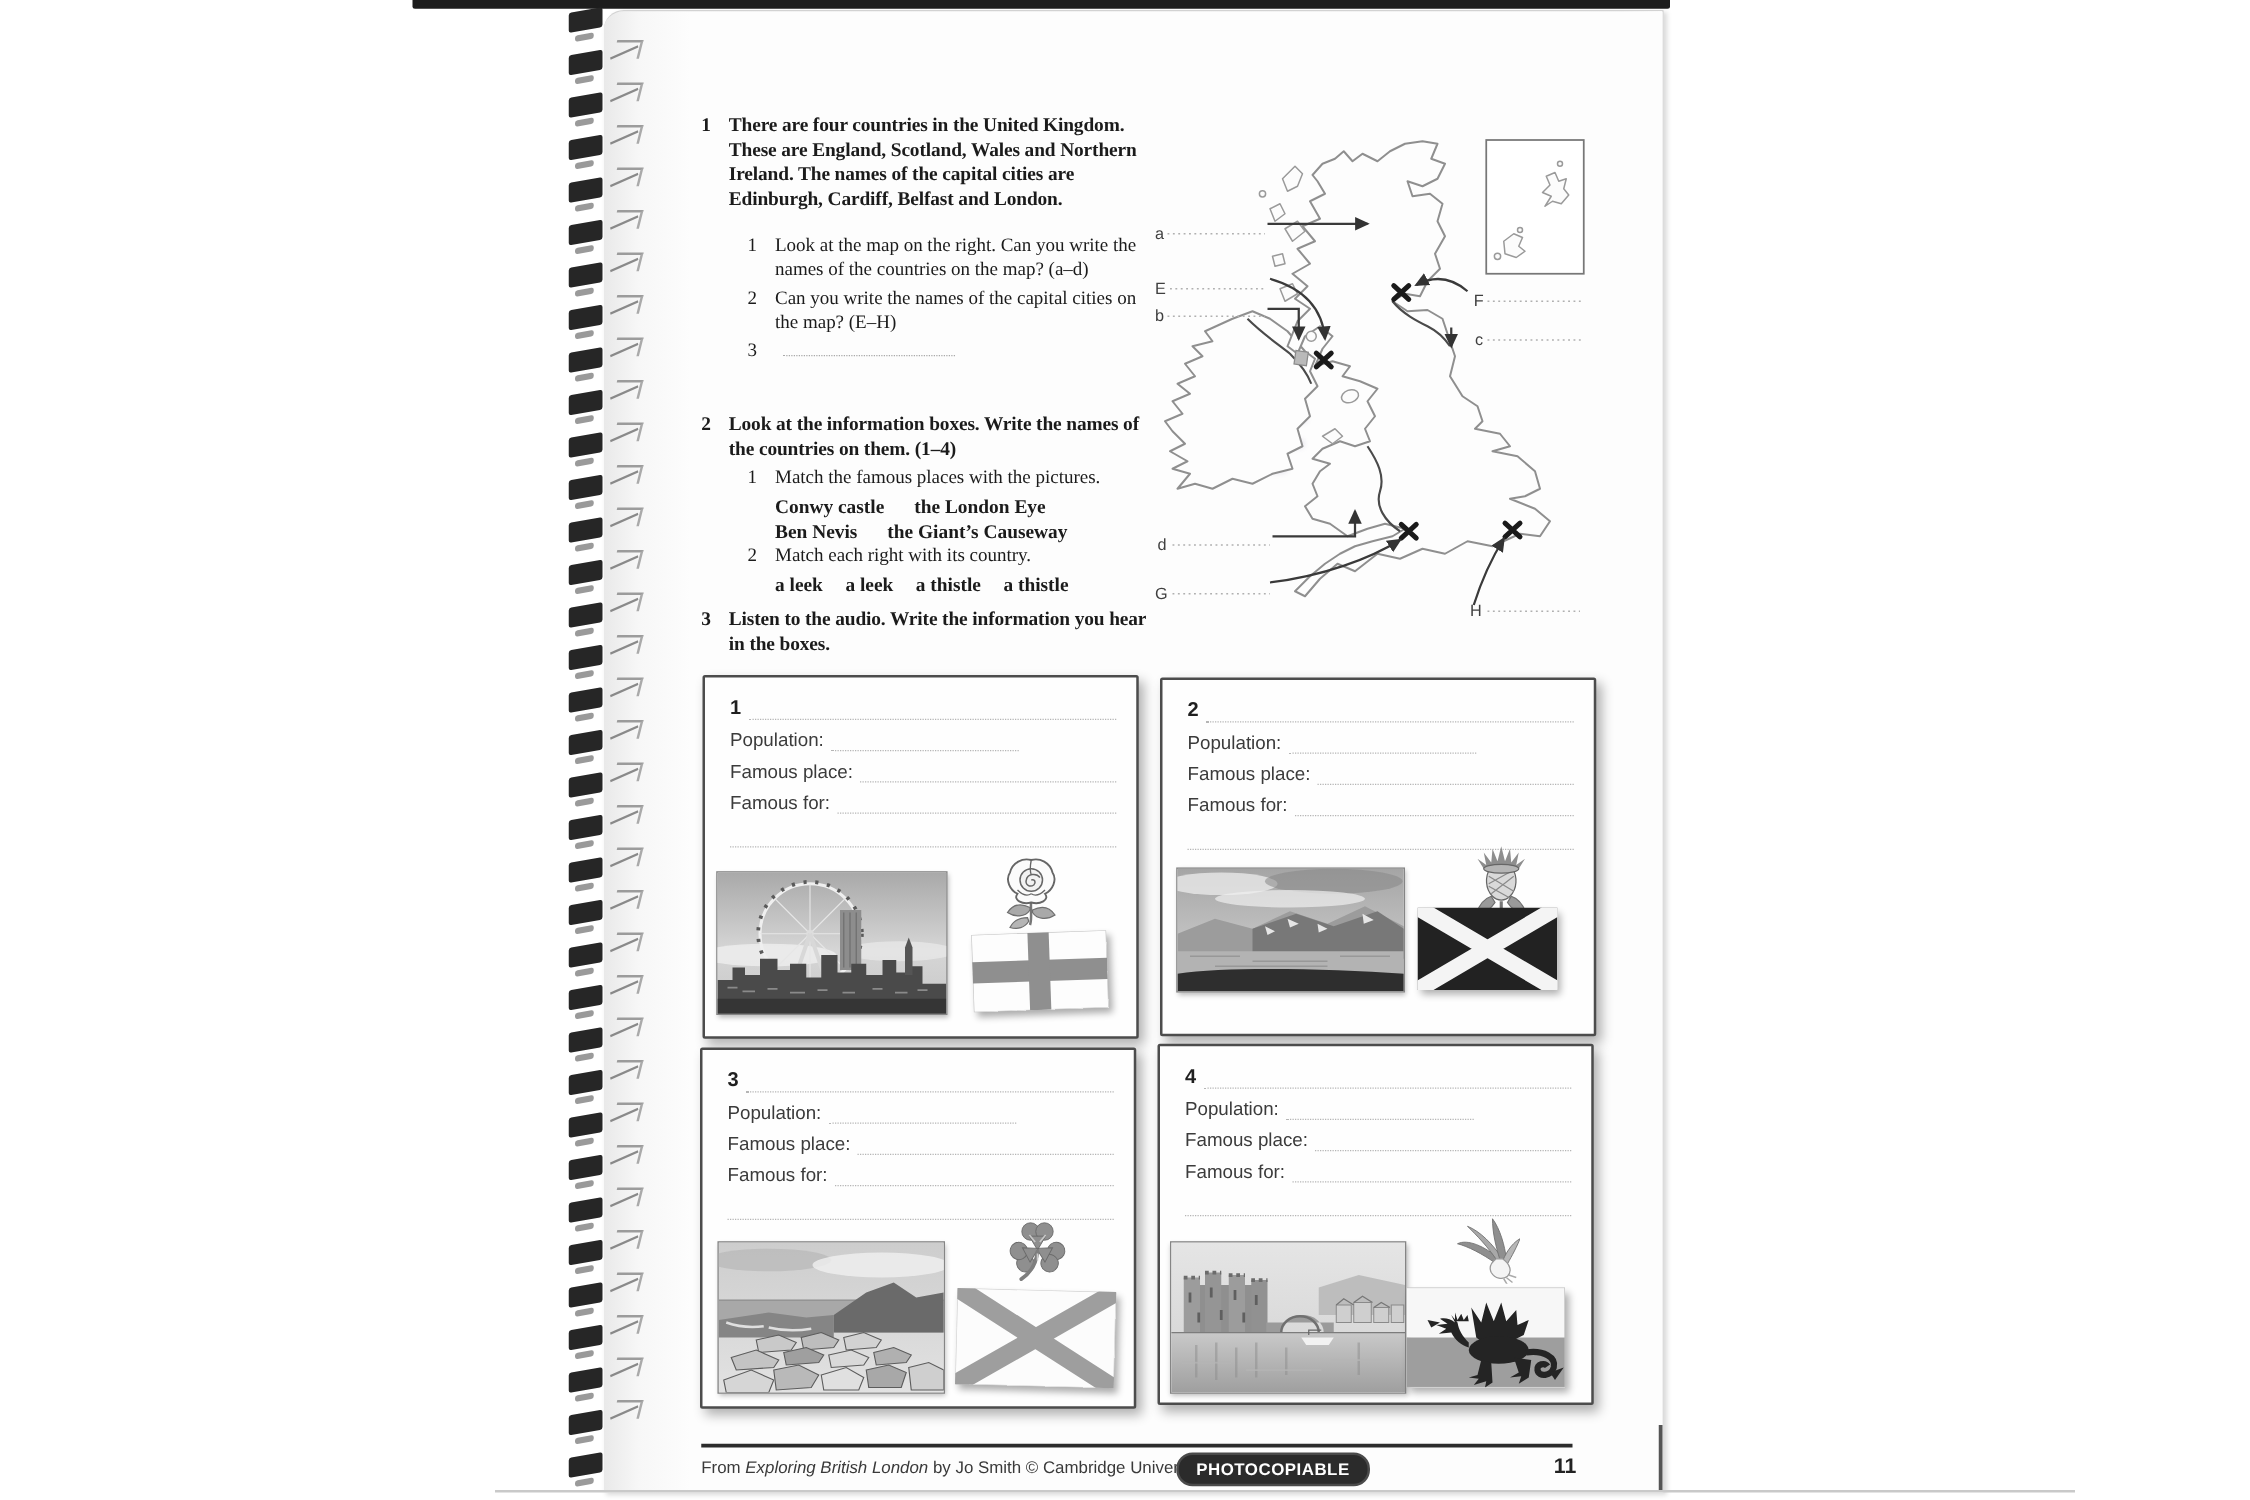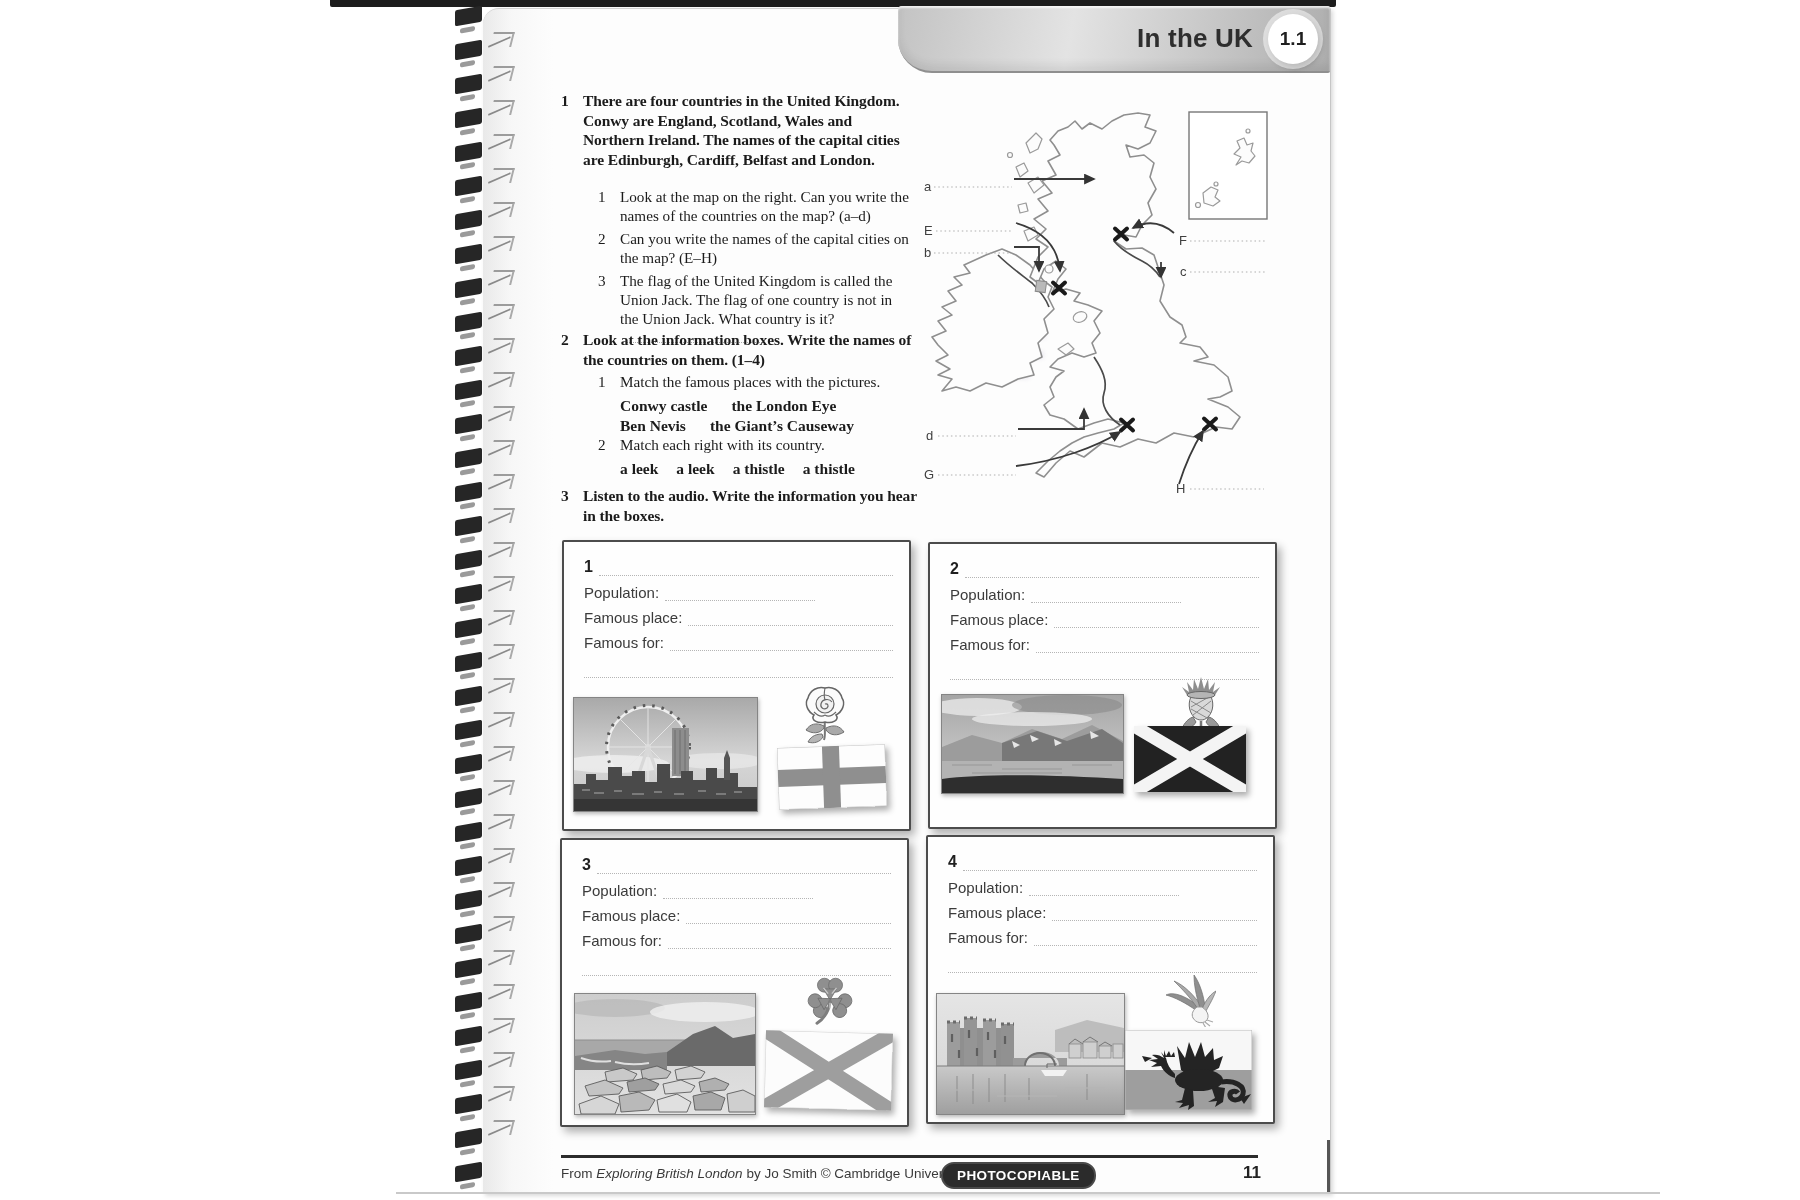--- a/index.html
+++ b/index.html
@@ -151,45 +151,39 @@
       <div class="hole" style="top: 856px;"></div>
       <div class="hole" style="top: 890px;"></div>
       <div class="hole" style="top: 924px;"></div>
       <div class="hole" style="top: 958px;"></div>
       <div class="hole" style="top: 992px;"></div>
       <div class="hole" style="top: 1026px;"></div>
       <div class="hole" style="top: 1060px;"></div>
       <div class="hole" style="top: 1094px;"></div>
     </div>
 
-  <div id="tab">
-    <div id="tab-inner">
-      <span id="tab-title">In the UK</span>
-      <span id="tab-circle">1.1</span>
-    </div>
-  </div>
 
   <div class="ex ser main" style="left:561px;top:91px;width:350px">
     <span class="exnum">1</span>
-    <div class="txt" style="width:328px">There are four countries in the United Kingdom. Conwy are England, Scotland, Wales and Northern Ireland. The names of the capital cities are Edinburgh, Cardiff, Belfast and London.</div>
+    <div class="txt" style="width:328px">There are four countries in the United Kingdom. These are England, Scotland, Wales and Northern Ireland. The names of the capital cities are Edinburgh, Cardiff, Belfast and London.</div>
   </div>
 
   <div class="ex ser subi" style="left:598px;top:187px;width:312px">
     <span class="exnum" style="font-weight:normal">1</span>
     <div class="txt">Look at the map on the right. Can you write the names of the countries on the map? (a–d)</div>
   </div>
 
   <div class="ex ser subi" style="left:598px;top:229px;width:312px">
     <span class="exnum" style="font-weight:normal">2</span>
     <div class="txt">Can you write the names of the capital cities on the map? (E–H)</div>
   </div>
 
   <div class="ex ser subi" style="left:598px;top:271px;width:314px">
     <span class="exnum" style="font-weight:normal">3</span>
-    <div class="txt"><span>The flag of the United Kingdom is called the Union Jack. The flag of one country is not in the Union Jack. What country is it?</span><span class="dotline"></span></div>
+    <div class="txt"><span class="dotline"></span></div>
   </div>
 
   <div class="ex ser main" style="left:561px;top:330px;width:356px">
     <span class="exnum">2</span>
     <div class="txt" style="width:330px">Look at the information boxes. Write the names of the countries on them. (1–4)</div>
   </div>
 
   <div class="ex ser subi" style="left:598px;top:372px;width:312px">
     <span class="exnum" style="font-weight:normal">1</span>
     <div class="txt">Match the famous places with the pictures.</div>

